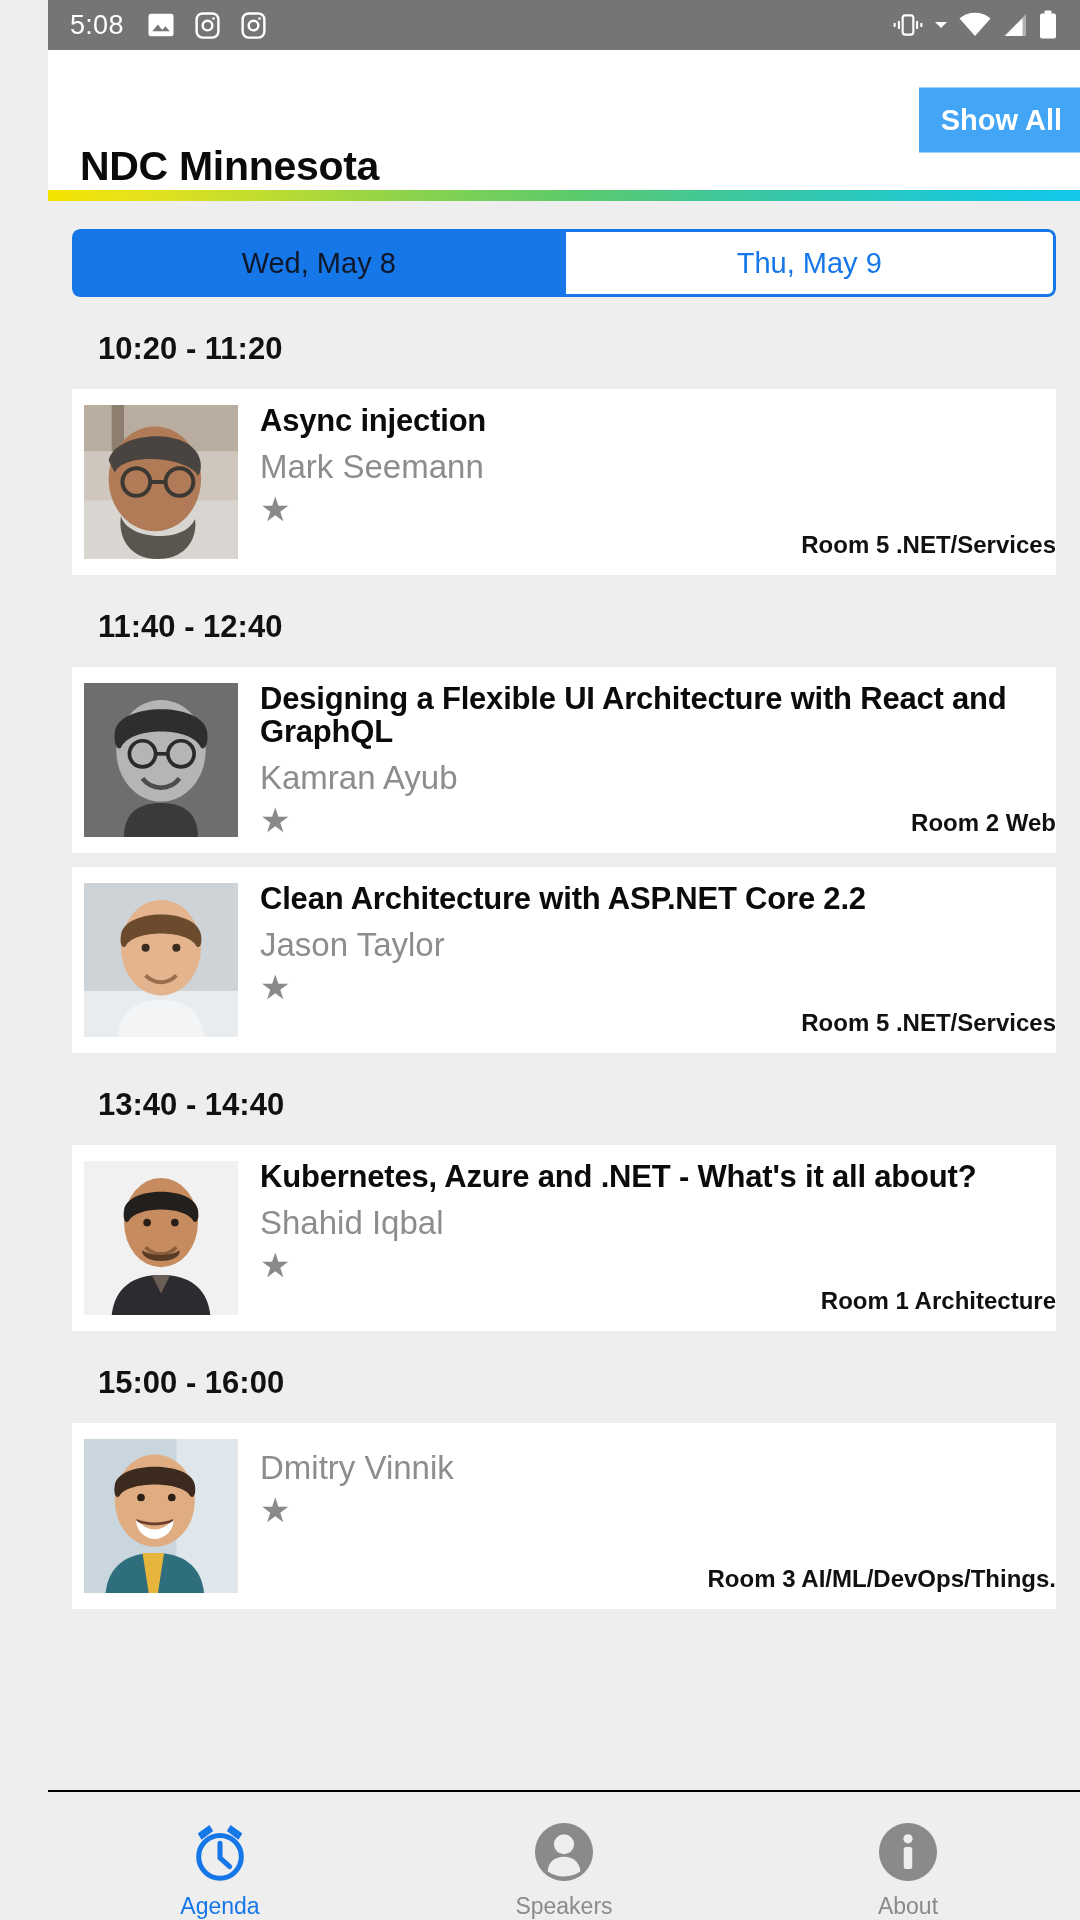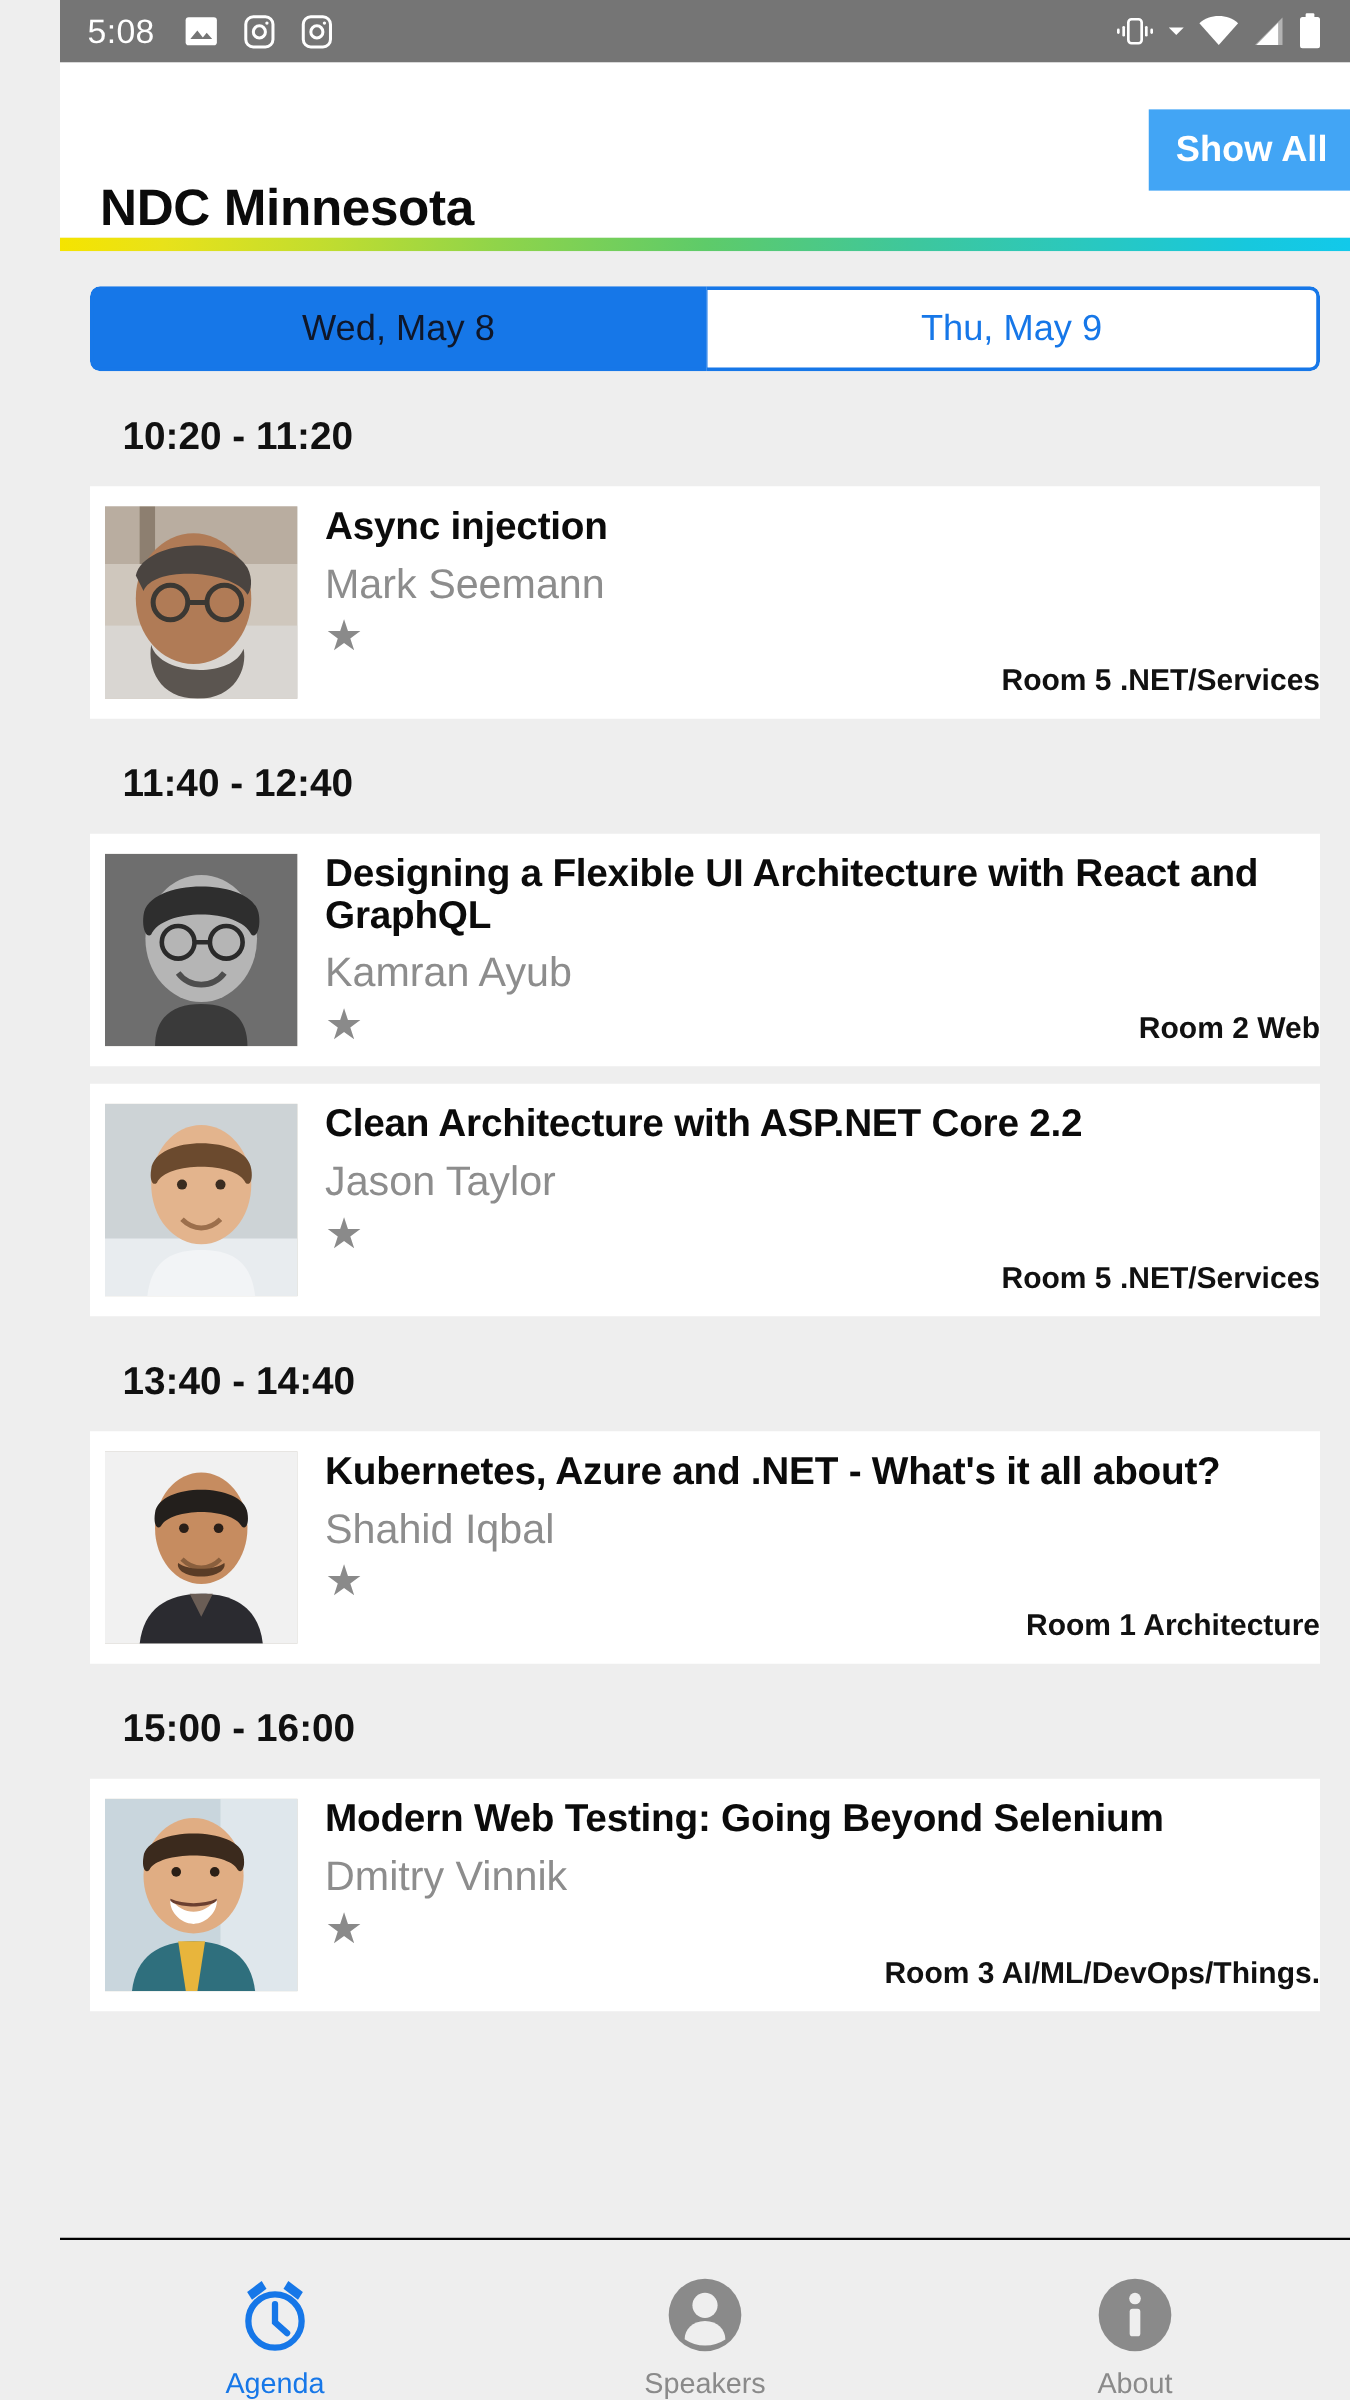--- a/index.html
+++ b/index.html
@@ -283,21 +283,20 @@
           <path d="M20 30c2-16 50-16 52 0 1 6-1 9-3 7-5-10-41-10-46 0-2 2-4-1-3-7z" fill="#3b2a1d"></path>
           <path d="M34 52c7 9 17 9 24 0 1 6-5 13-12 13s-13-7-12-13z" fill="#ffffff"></path>
           <path d="M34 52c7 3 17 3 24 0 1 2-5 4-12 4s-13-2-12-4z" fill="#6b3f30"></path>
           <circle cx="37" cy="38" r="2.5" fill="#2b1f16"></circle>
           <circle cx="57" cy="38" r="2.5" fill="#2b1f16"></circle>
           <path d="M14 100c2-18 14-26 32-26s30 8 32 26z" fill="#2f6f7d"></path>
           <path d="M38 74l4 26h6l4-26z" fill="#e8b53c"></path>
         </svg>
       </div>
       <div class="card-body">
-        <div class="session-title">Modern Web Testing: Going Beyond Selenium</div>
         <div class="speaker-name">Dmitry Vinnik</div>
         <div class="star">★</div>
         <div class="room">Room 3 AI/ML/DevOps/Things.</div>
       </div>
     </div>
 
   </div>
 
   <div class="bottomnav">
     <div class="navitem active">

